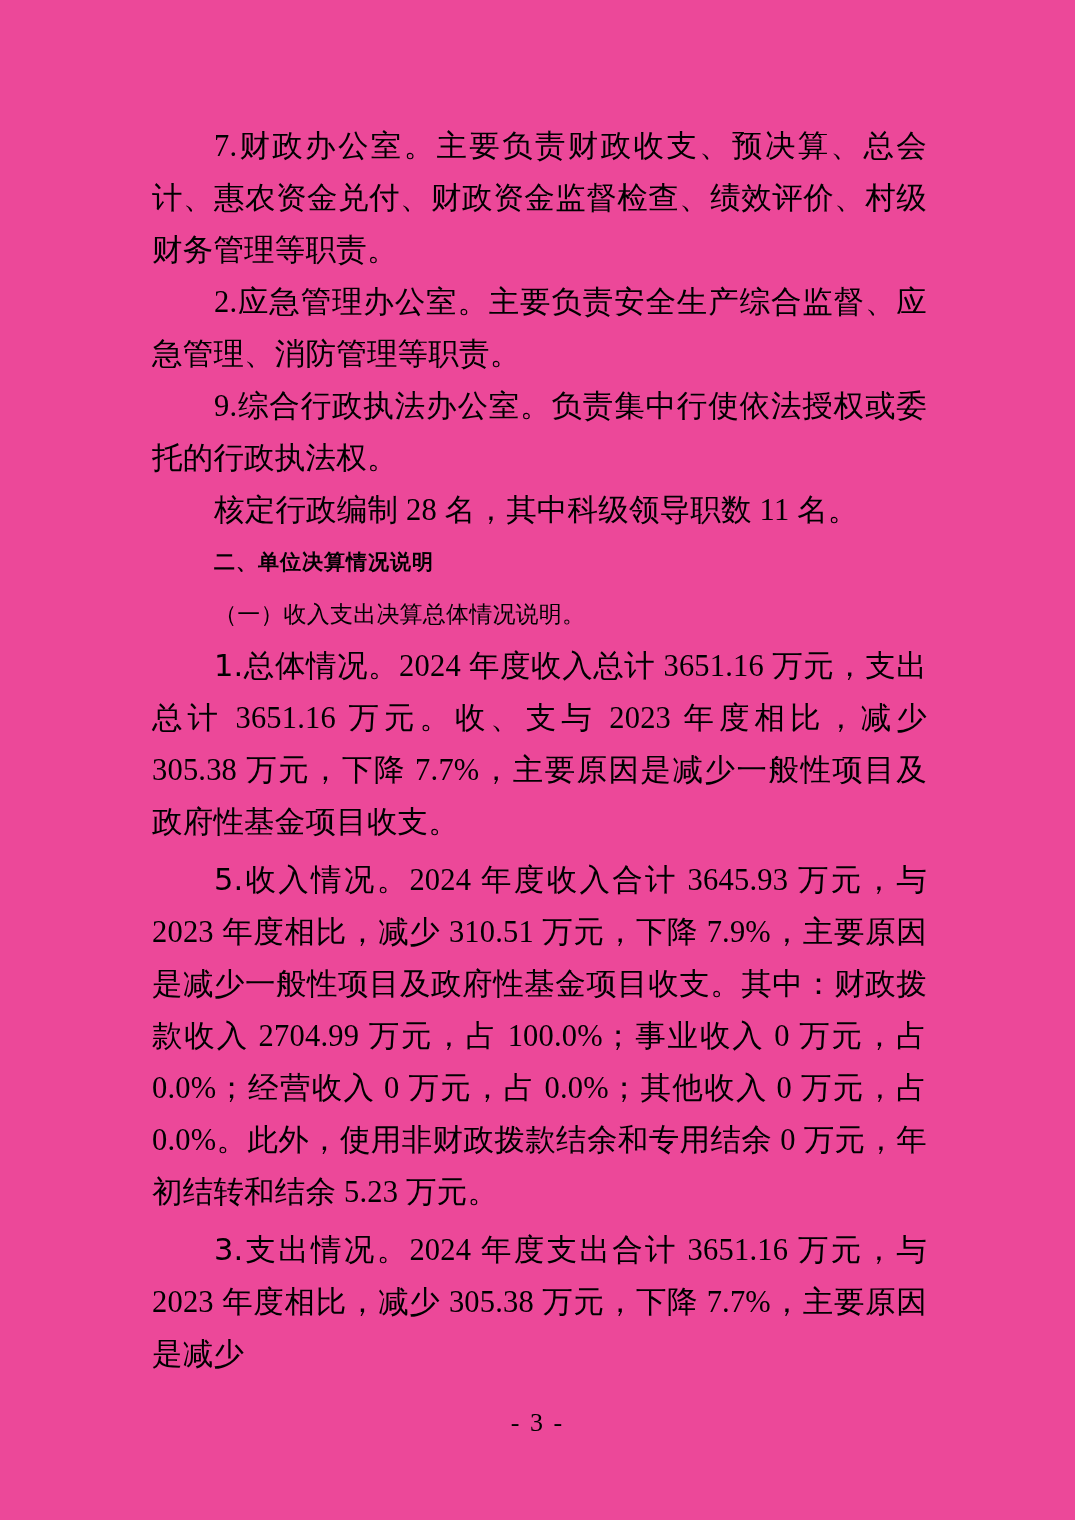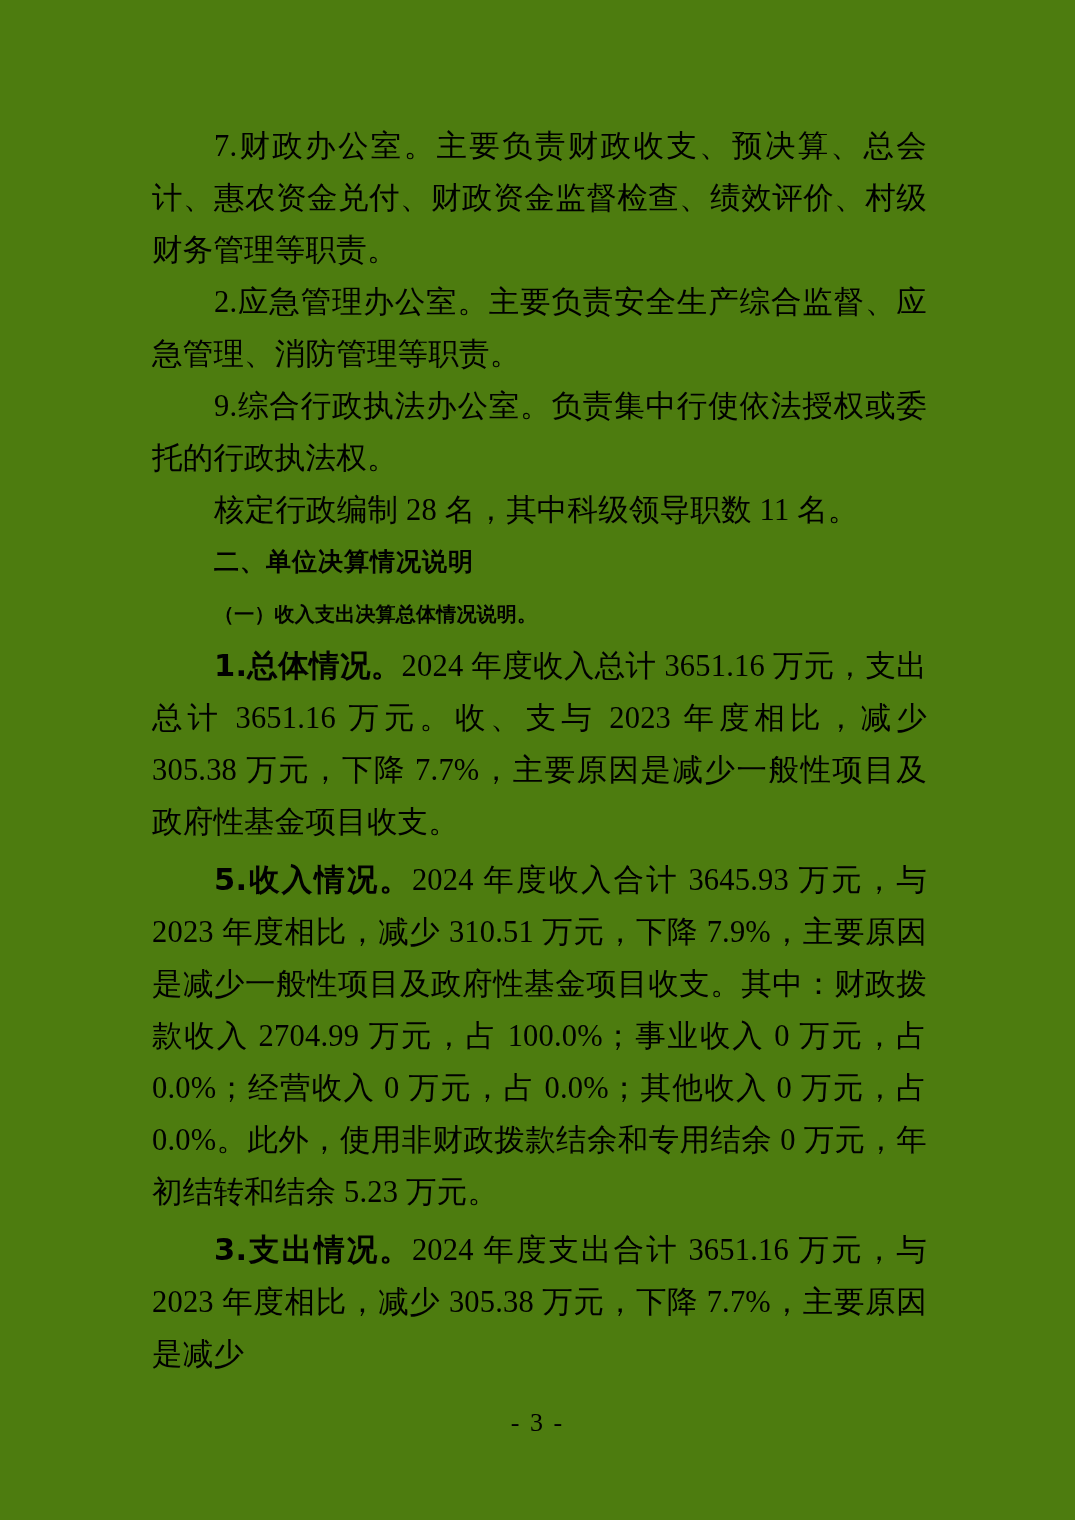--- a/index.html
+++ b/index.html
@@ -14,56 +14,56 @@
     color: #000000;
     position: relative;
     overflow: hidden;
   }
   .page {
     position: absolute;
     left: 0;
     top: 0;
     width: 1075px;
     height: 1520px;
-    background: #4d7c0f;
+    background: #ec4899;
   }
   .content {
     position: absolute;
     left: 152px;
     top: 120px;
     width: 775px;
   }
   p {
     margin: 0 0 0 0;
     font-size: 30.5px;
     line-height: 52px;
     text-align: justify;
     text-justify: inter-ideograph;
     letter-spacing: 0.2px;
   }
   .indent {
     text-indent: 62px;
   }
   .heading {
     font-weight: bold;
-    font-size: 25px;
+    font-size: 21px;
     line-height: 52px;
     text-indent: 62px;
     letter-spacing: 1px;
     font-family: "DejaVu Sans", "Liberation Sans", sans-serif;
   }
   .subheading {
-    font-weight: bold;
-    font-size: 20px;
+    font-weight: normal;
+    font-size: 23px;
     line-height: 52px;
     text-indent: 62px;
     font-family: "DejaVu Sans", "Liberation Sans", sans-serif;
   }
   .lead {
-    font-weight: bold;
+    font-weight: normal;
     font-family: "DejaVu Sans", "Liberation Sans", sans-serif;
   }
   .gap-small {
     height: 6px;
   }
   .footer {
     position: absolute;
     left: 0;
     top: 1408px;
     width: 1075px;

